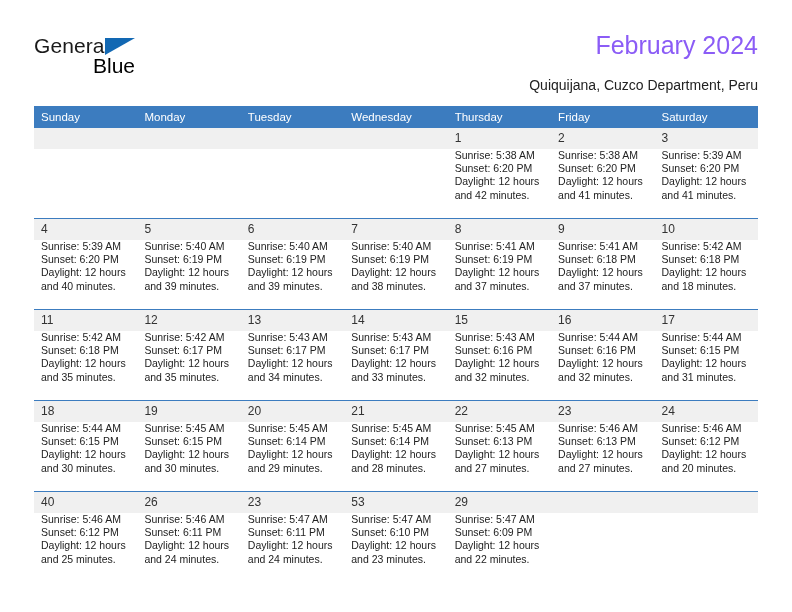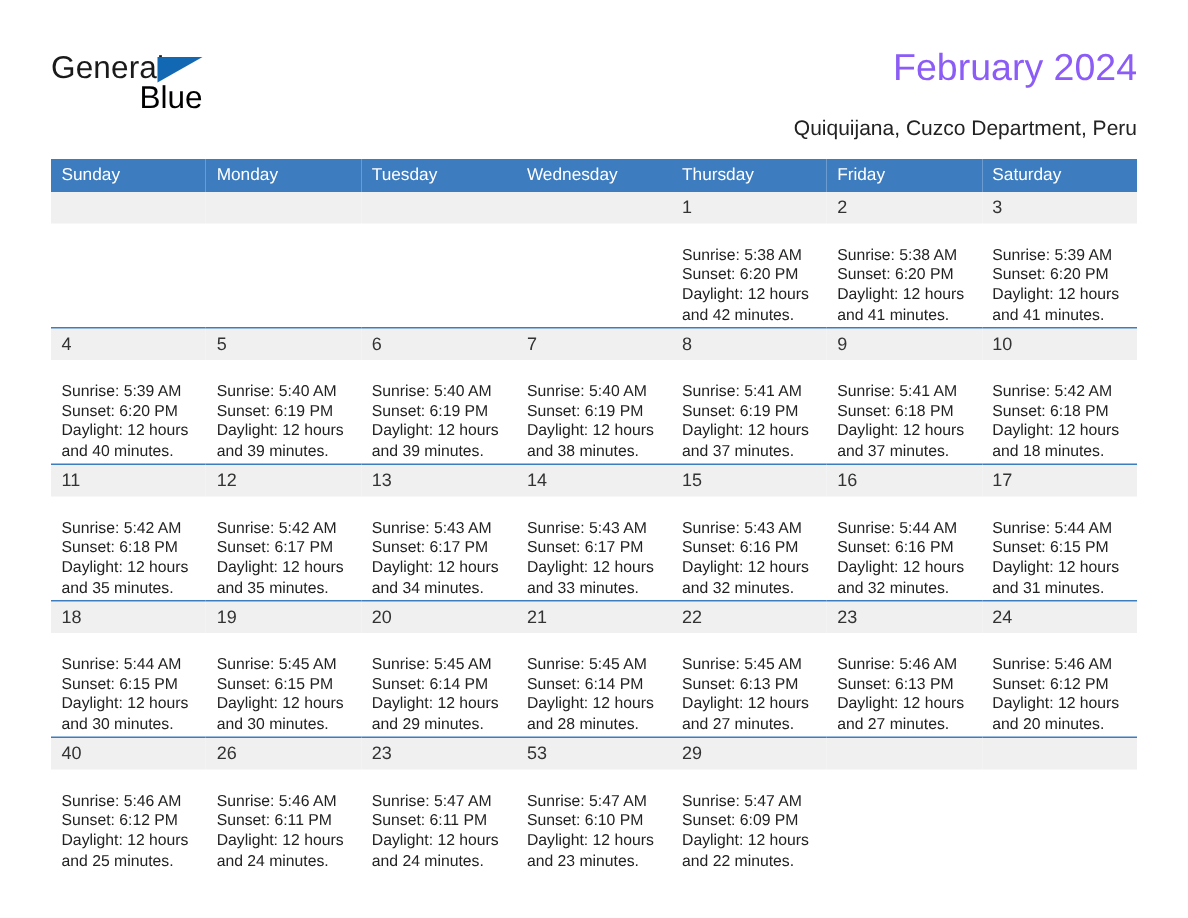--- a/index.html
+++ b/index.html
@@ -126,21 +126,21 @@
     color: #333333;
     line-height: 14px;
     padding: 3px 0 4px 7px;
     height: 14px;
     box-sizing: content-box;
   }
   .daynum.empty {
     color: transparent;
   }
   .cell-lines {
-    padding: 15px 6px 0 7px;
+    padding: 0 6px 0 7px;
     font-size: 10.5px;
     line-height: 13.2px;
     color: #222222;
   }
   .cell-lines div {
     white-space: nowrap;
   }
   td.blank .daynum {
     background: #f0f0f0;
   }

